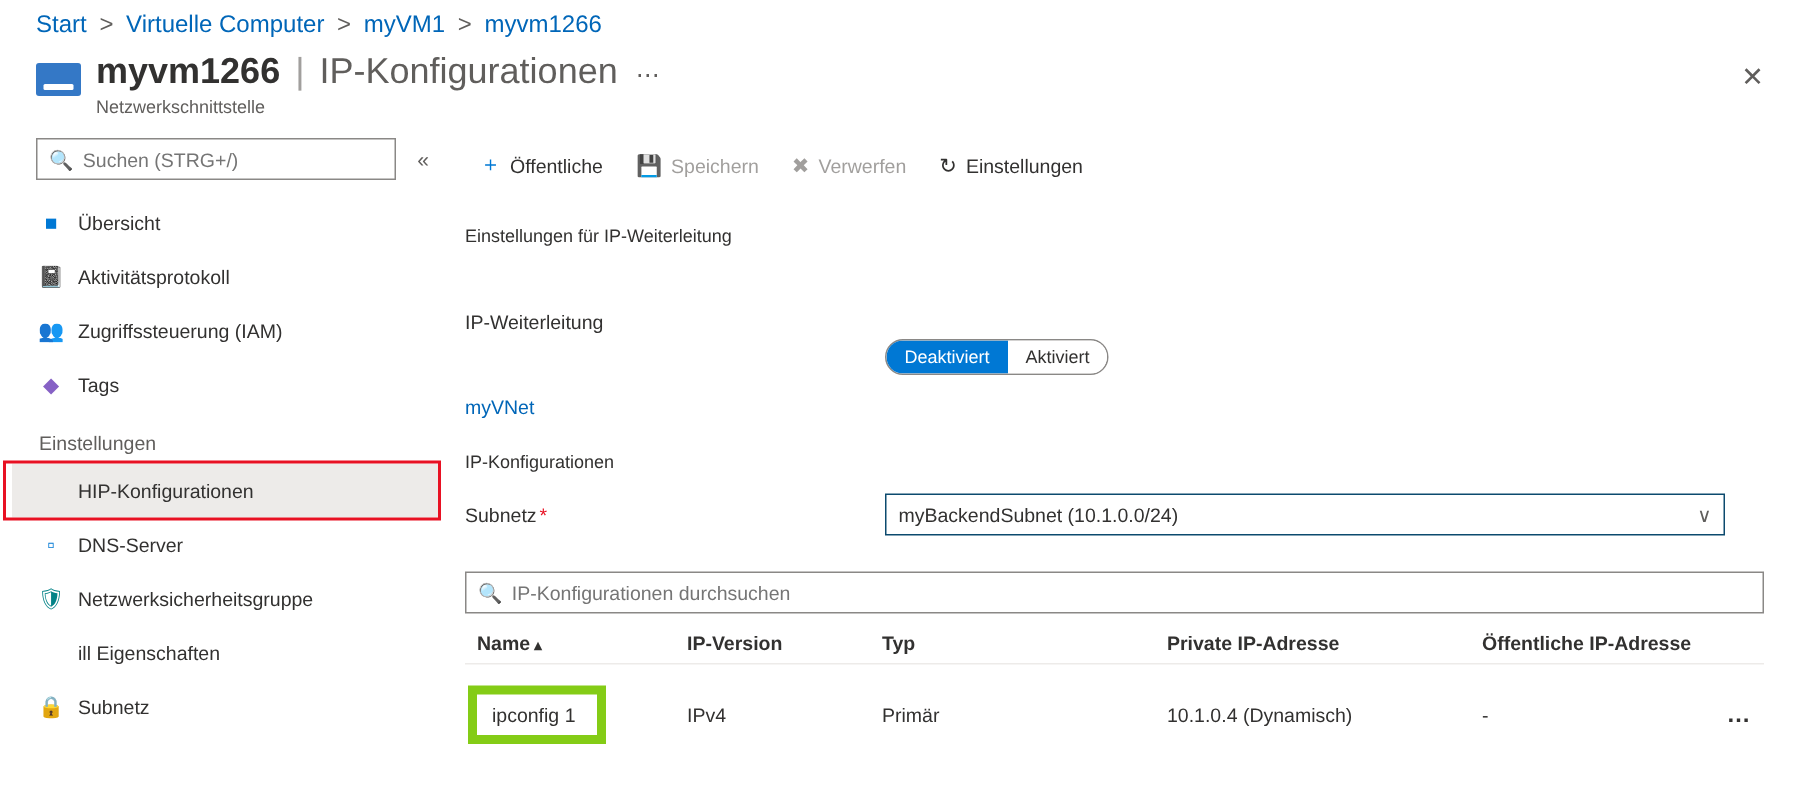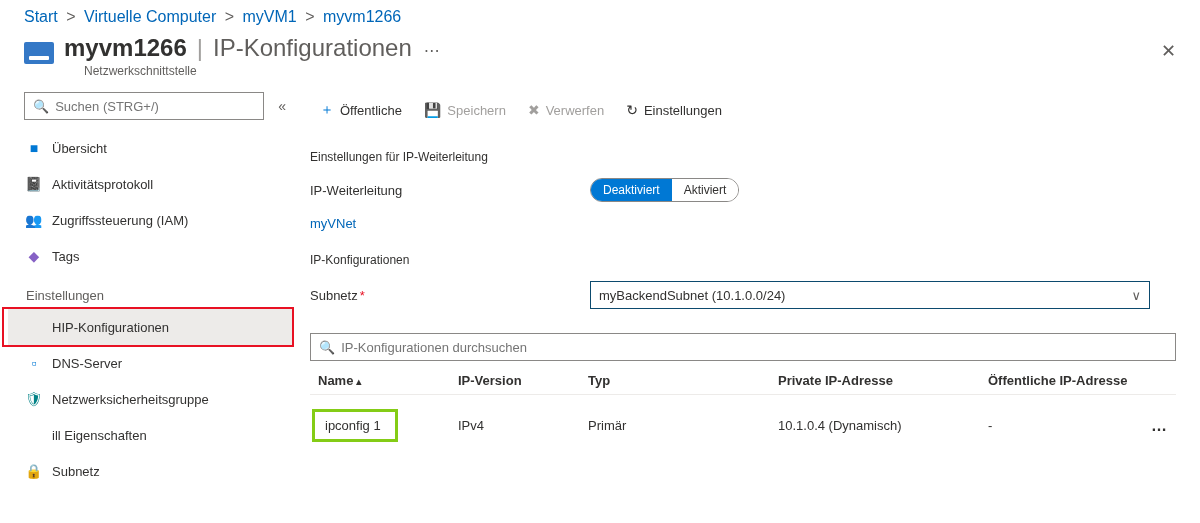--- a/index.html
+++ b/index.html
@@ -46,21 +46,21 @@
   .page-title-block { display:flex; flex-direction:column; }
   .page-title-line { display:flex; align-items:baseline; gap:6px; }
   .page-title {
     font-size: 24px; font-weight: 600; color:#323130;
   }
   .page-title-sep { font-size: 24px; color:#a19f9d; font-weight:300; margin: 0 4px; }
   .page-title-sub {
     font-size: 24px; font-weight: 300; color:#605e5c;
   }
   .page-title-dots { font-size:16px; color:#605e5c; margin-left:6px; cursor:pointer; }
-  .page-subtype { font-size:12px; color:#605e5c; margin-top:2px;margin-left:20px; }
+  .page-subtype { font-size:12px; color:#605e5c; margin-top:2px; }
   .close-x {
     position: absolute; right: 24px; top: 10px;
     font-size: 18px; color:#605e5c; cursor:pointer;
   }
 
   
   .body-row { display:flex; }
 
   
   .sidebar {
@@ -122,21 +122,21 @@
   .section-title { margin-top:22px; font-size:12px; color:#323130; }
 
   .form-row { display:flex; align-items:center; margin-top:14px; }
   .form-label { width:280px; font-size:13px; color:#323130; }
   .form-label .req { color:#e81123; margin-left:2px; }
   .form-value { flex:1; font-size:13px; }
 
   
   .toggle {
     display:inline-flex; border:1px solid #8a8886; border-radius:14px;
-    overflow:hidden; height:24px; align-items:stretch;
+    overflow:hidden; height:24px; align-items:stretch;margin-top:48px;
   }
   .toggle .opt {
     display:flex; align-items:center; padding:0 12px; font-size:12px; cursor:pointer;
     color:#323130; background:#fff;
   }
   .toggle .opt.active {
     background:#0078d4; color:#fff;
   }
 
   .select-box {
@@ -164,21 +164,21 @@
     padding: 6px 8px;
   }
   .tbl-head {
     font-weight:600; border-bottom:1px solid #edebe9;
   }
   .tbl-head .sort::after { content:" \25B4"; font-size:10px; color:#323130; }
   .tbl-row { color:#323130; padding-top:14px; padding-bottom:14px; }
   .tbl-row .more { text-align:right; font-size:16px; font-weight:700; letter-spacing:1px; cursor:pointer; }
 
   .red-box-cell {
-    border:3px solid #84cc16;
+    border:6px solid #84cc16;
     display:inline-block;
     padding:6px 14px 6px 10px;
     margin-left:-6px;
   }
 
   
   .ico.blue { color:#0078d4; }
   .ico.purple { color:#8661c5; }
   .ico.teal { color:#038387; }
   .ico.gray { color:#605e5c; }

